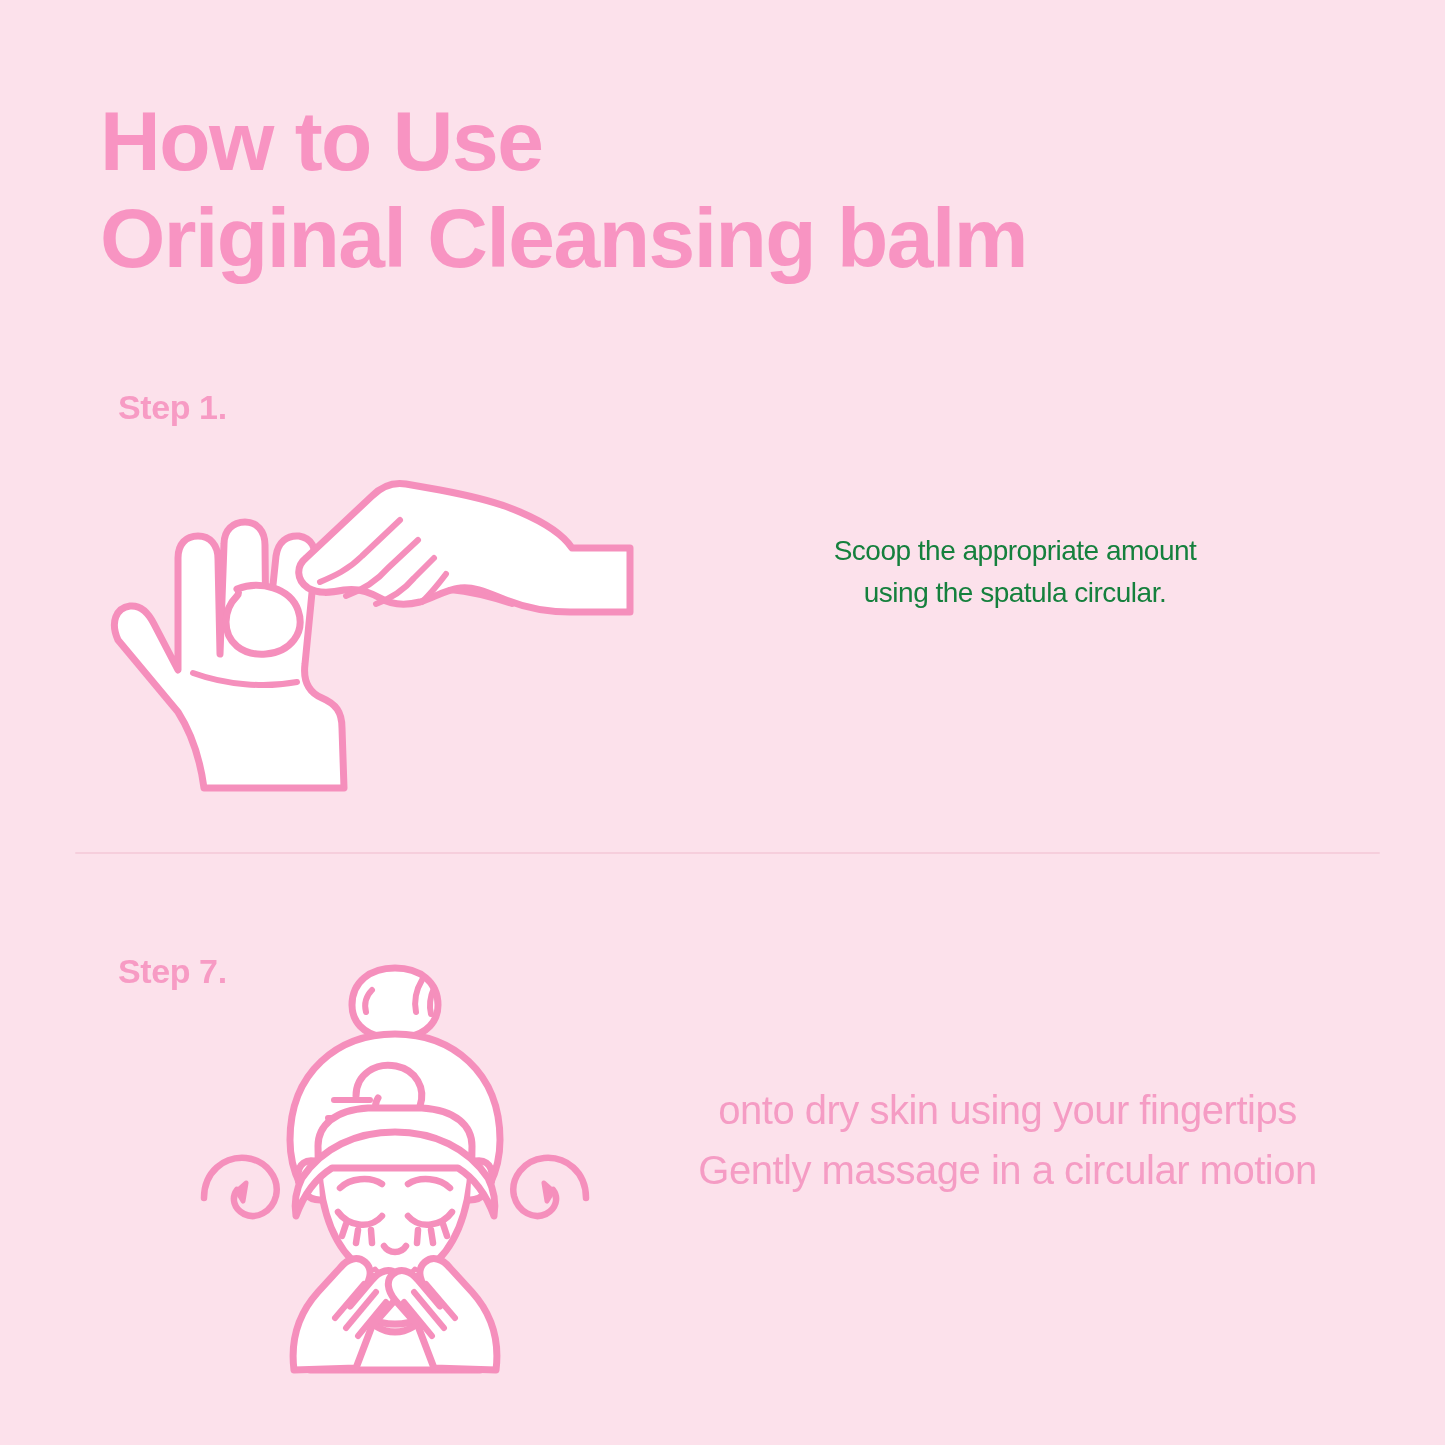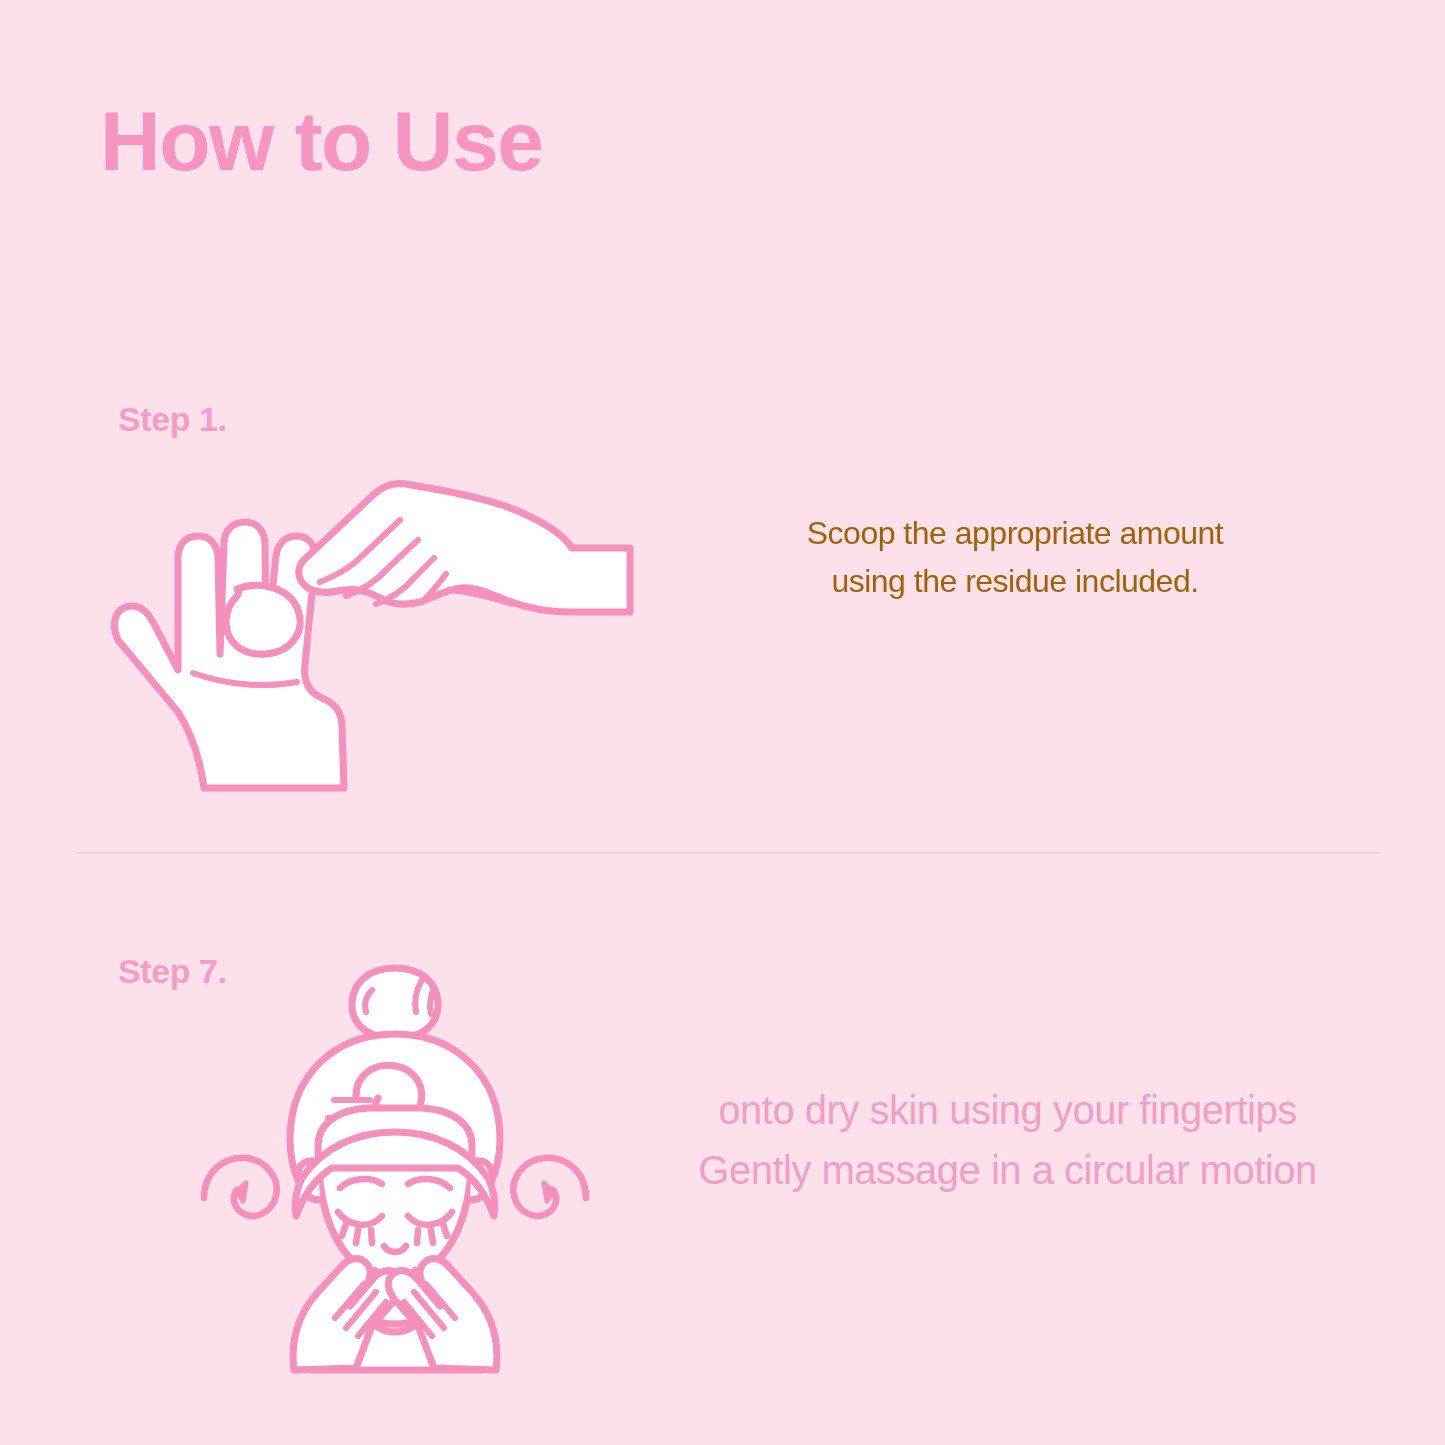--- a/index.html
+++ b/index.html
@@ -46,37 +46,37 @@
     color: #F79BC4;
     font-weight: 700;
     font-size: 34px;
     letter-spacing: -0.4px;
   }
 
   
   .step1-label {
     position: absolute;
     left: 118px;
-    top: 400px;
+    top: 388px;
   }
   .hand-art {
     position: absolute;
     left: 100px;
     top: 440px;
     width: 560px;
     height: 350px;
   }
   .step1-text {
     position: absolute;
     left: 690px;
-    top: 509px;
+    top: 530px;
     width: 650px;
     text-align: center;
-    color: #a16207;
-    font-size: 32px;
+    color: #15803d;
+    font-size: 28px;
     line-height: 1.50;
     letter-spacing: -0.5px;
   }
 
   
   .divider {
     position: absolute;
     left: 75px;
     top: 852px;
     width: 1305px;
@@ -114,20 +114,21 @@
 
   svg { display: block; overflow: visible; }
 </style>
 </head>
 <body>
 
 <div class="page">
 
   <div class="title-block">
     <div class="title-line l1">How to Use</div>
+    <div class="title-line l2">Original Cleansing balm</div>
   </div>
 
   <div class="step-label step1-label">Step 1.</div>
 
   <div class="hand-art">
     <svg viewBox="0 0 560 350" width="560" height="350">
       <g fill="#FFFFFF" stroke="#F58FBC" stroke-width="7" stroke-linecap="round" stroke-linejoin="round">
 
         <path d="M 18 200
                  C 10 182 16 168 30 166
@@ -185,21 +186,21 @@
         <path d="M 276 164 C 292 158 304 150 314 138 L 334 118" fill="none" stroke-width="6"></path>
         <path d="M 322 162 C 332 152 340 142 346 134" fill="none" stroke-width="6"></path>
 
         <path d="M 350 150 C 372 152 394 158 412 164" fill="none" stroke-width="6"></path>
       </g>
     </svg>
   </div>
 
   <div class="step1-text">
     <span class="txt-line">Scoop the appropriate amount</span>
-    <span class="txt-line">using the residue included.</span>
+    <span class="txt-line">using the spatula circular.</span>
   </div>
 
   <div class="divider"></div>
 
   <div class="step-label step2-label">Step 7.</div>
 
   <div class="face-art">
     <svg viewBox="0 0 410 420" width="410" height="420">
       <g fill="#FFFFFF" stroke="#F58FBC" stroke-width="7" stroke-linecap="round" stroke-linejoin="round">
 

